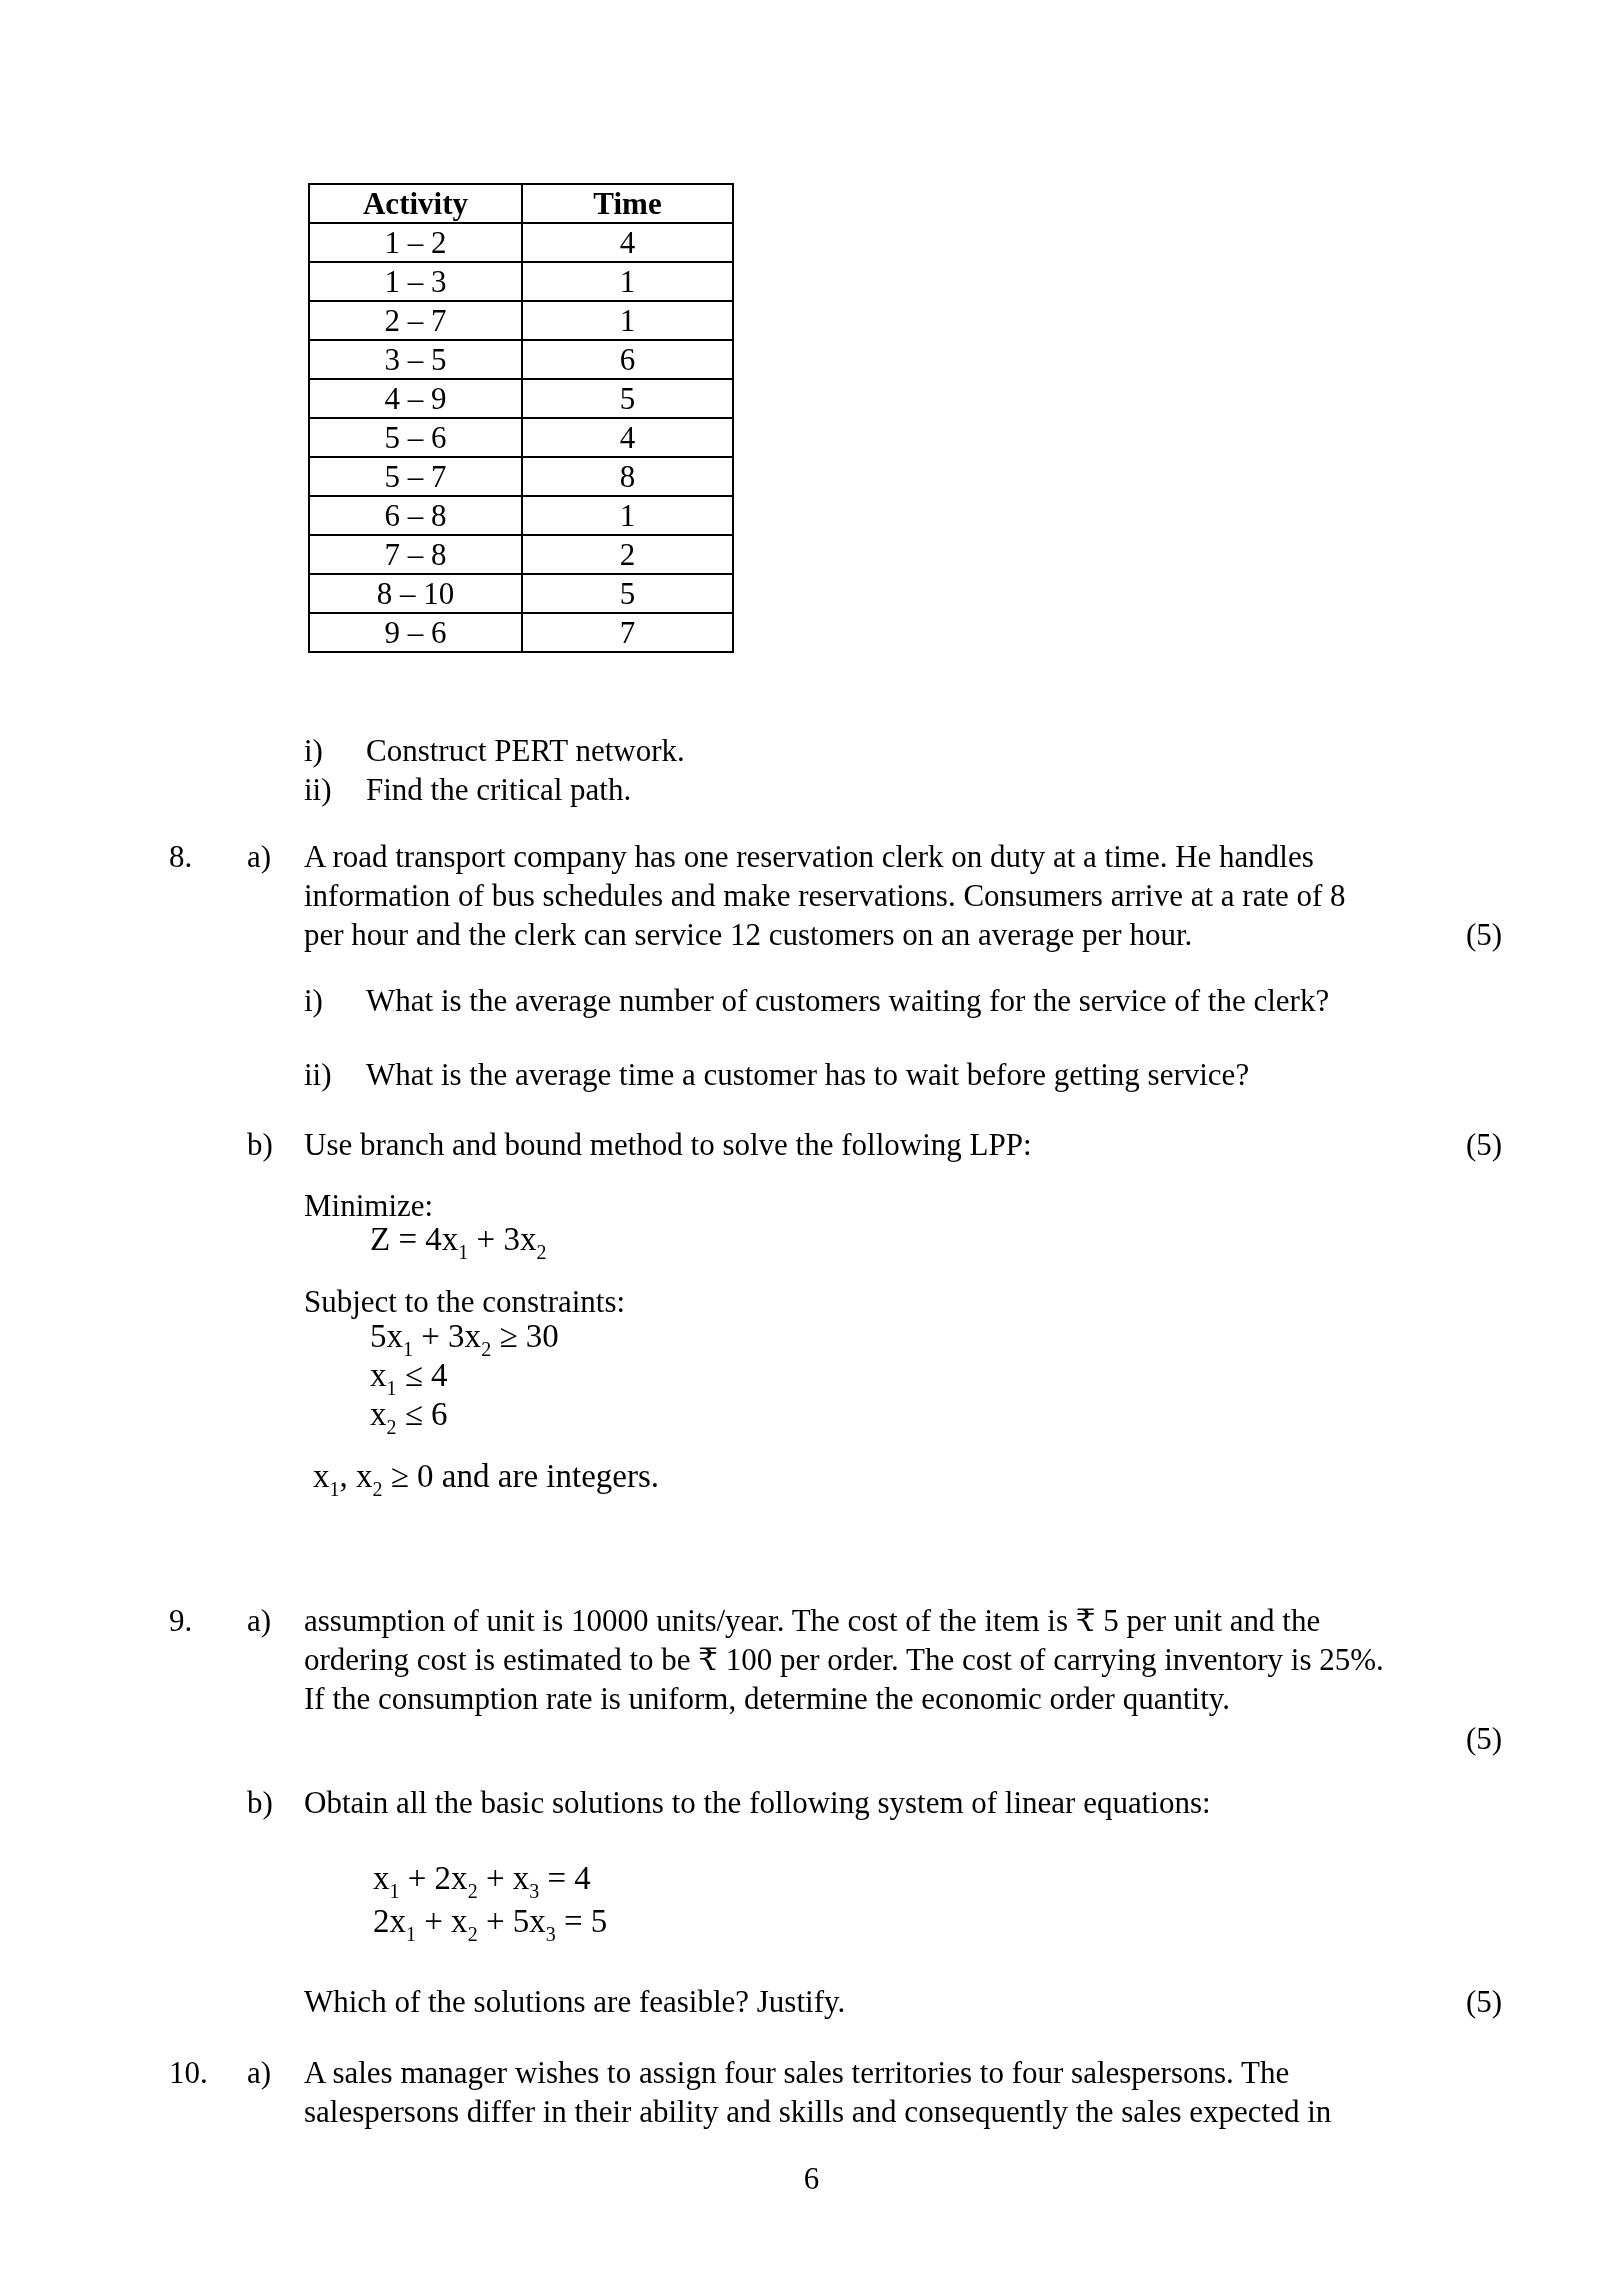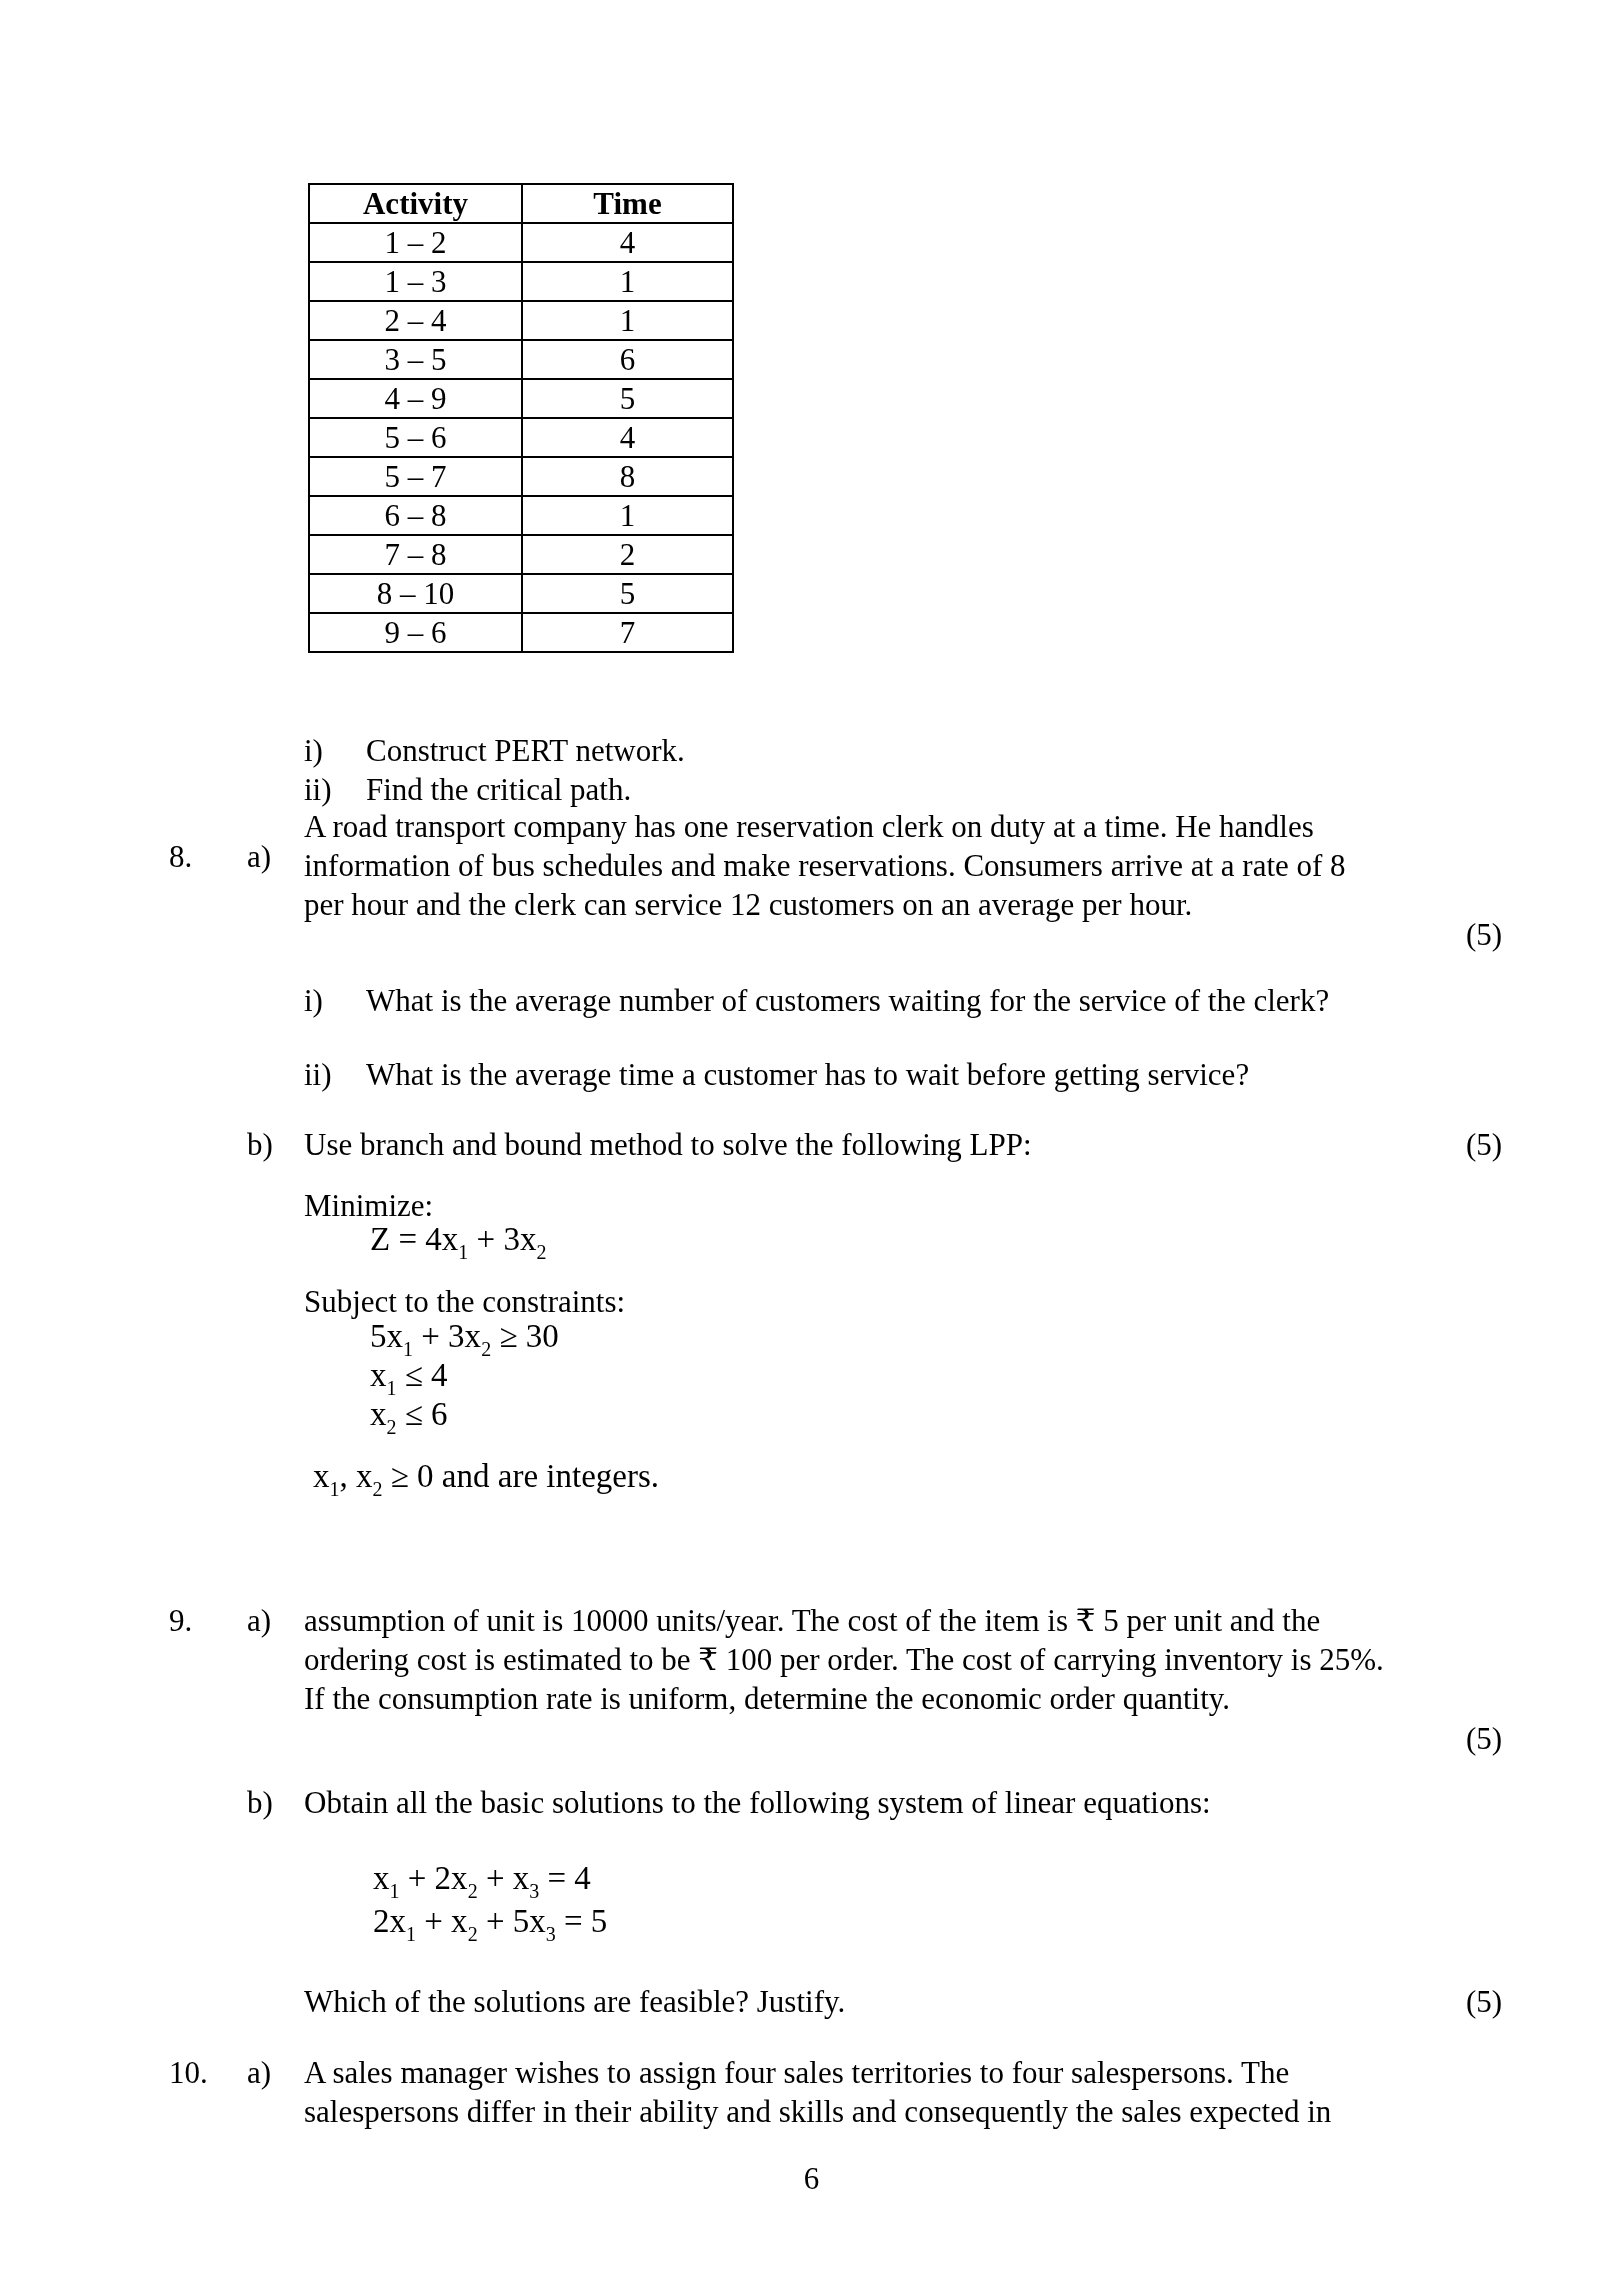--- a/index.html
+++ b/index.html
@@ -63,21 +63,21 @@
     <tbody>
       <tr>
           <td>1 – 2</td>
           <td>4</td>
         </tr>
       <tr>
           <td>1 – 3</td>
           <td>1</td>
         </tr>
       <tr>
-          <td>2 – 4</td>
+          <td>2 – 7</td>
           <td>1</td>
         </tr>
       <tr>
           <td>3 – 5</td>
           <td>6</td>
         </tr>
       <tr>
           <td>4 – 9</td>
           <td>5</td>
         </tr>
@@ -110,21 +110,21 @@
 
   <div class="abs item" style="left:304px; top:731px">
     <span class="marker">i)</span><span>Construct PERT network.</span>
   </div>
   <div class="abs item" style="left:304px; top:770px">
     <span class="marker">ii)</span><span>Find the critical path.</span>
   </div>
 
   <div class="abs qnum" style="left:169px; top:837px">8.</div>
   <div class="abs qletter" style="left:247px; top:837px">a)</div>
-  <div class="abs" style="left:304px; top:807px">
+  <div class="abs" style="left:304px; top:837px">
     <div class="line">A road transport company has one reservation clerk on duty at a time. He handles</div>
     <div class="line">information of bus schedules and make reservations. Consumers arrive at a rate of 8</div>
     <div class="line">per hour and the clerk can service 12 customers on an average per hour.</div>
   </div>
   <div class="abs marks" style="left:1466px; top:915px">(5)</div>
 
   <div class="abs item" style="left:304px; top:981px">
     <span class="marker">i)</span><span>What is the average number of customers waiting for the service of the clerk?</span>
   </div>
   <div class="abs item" style="left:304px; top:1055px">

